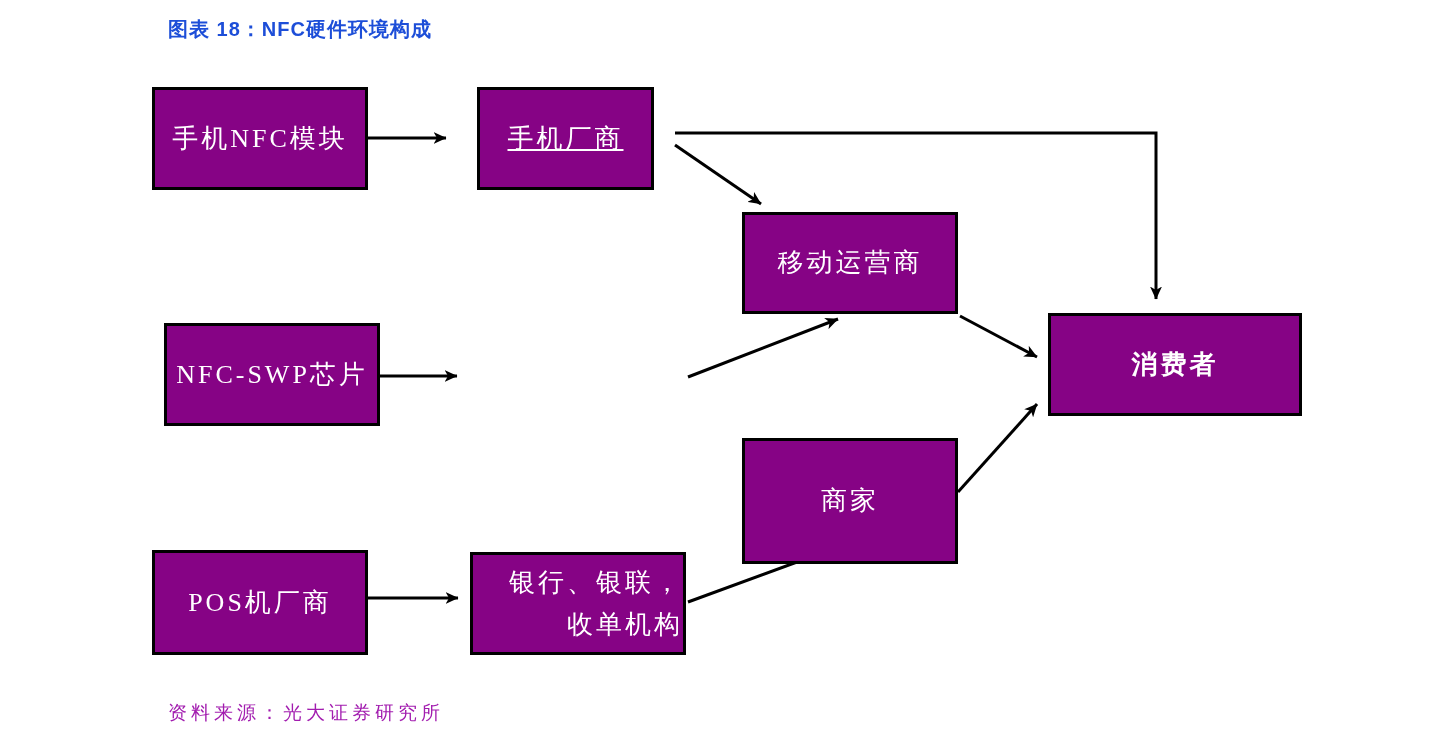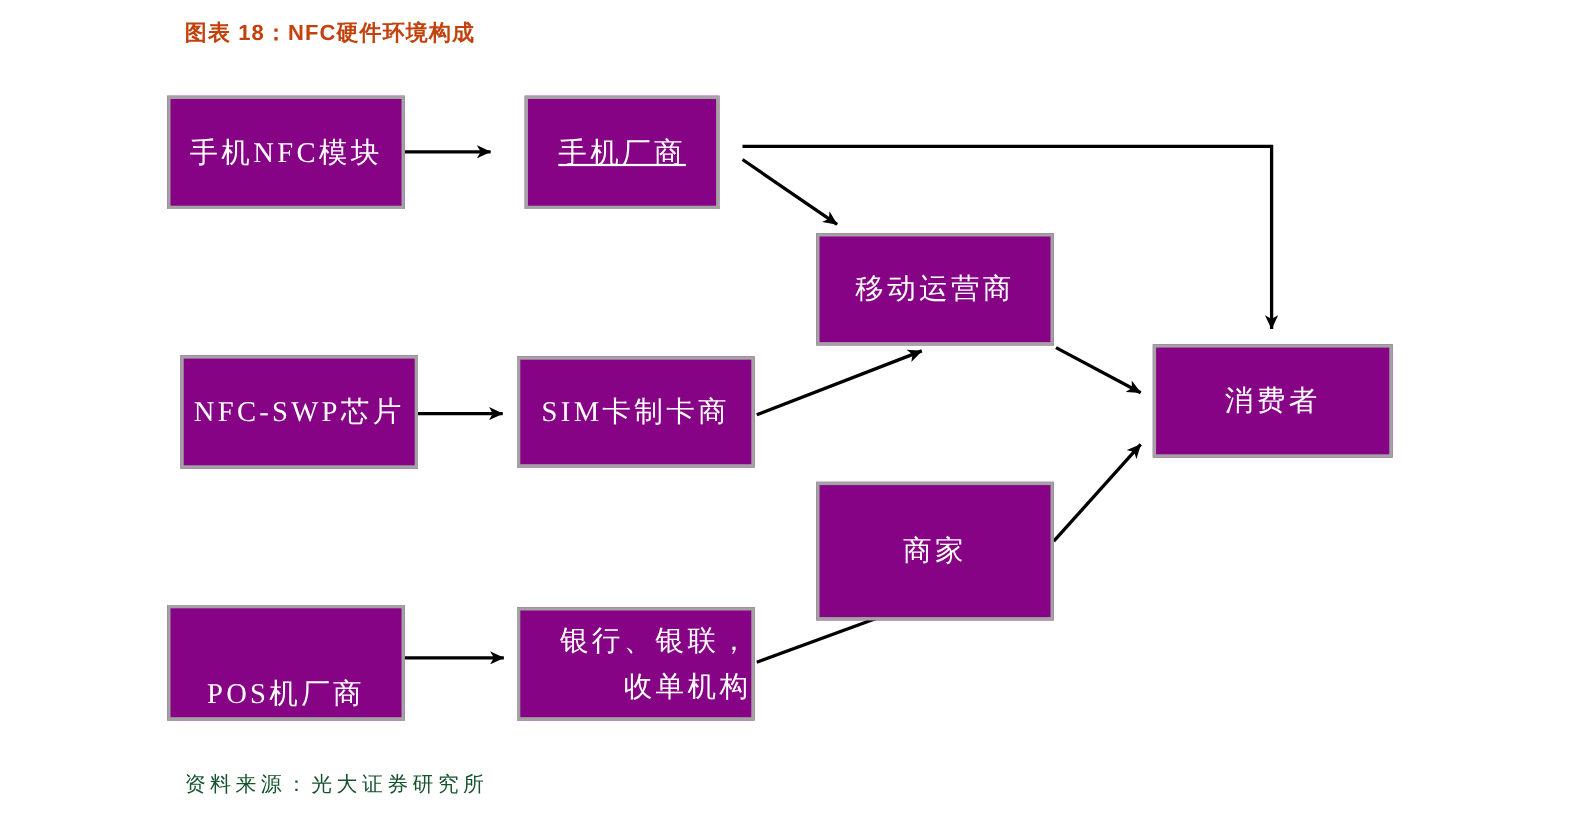--- a/index.html
+++ b/index.html
@@ -12,48 +12,48 @@
     font-family: "Liberation Serif", serif;
   }
   .title {
     position: absolute;
     left: 168px;
     top: 16px;
     margin: 0;
     font-family: "Liberation Sans", sans-serif;
     font-weight: bold;
     font-size: 20px;
-    color: #c2410c;
+    color: #1d4ed8;
     letter-spacing: 1px;
     white-space: nowrap;
   }
   .arrows { position: absolute; left: 0; top: 0; }
   .node {
     position: absolute;
     box-sizing: border-box;
     background: #860385;
-    border: 3px solid #a3a3a3;
+    border: 3px solid #000000;
     display: flex;
     flex-direction: column;
     align-items: center;
     justify-content: center;
     color: #ffffff;
     font-size: 26px;
     letter-spacing: 3px;
     line-height: 1.6;
     text-align: center;
     white-space: nowrap;
   }
   .source {
     position: absolute;
     left: 168px;
     top: 700px;
     font-size: 19px;
     letter-spacing: 4px;
-    color: #14532d;
+    color: #a21caf;
     white-space: nowrap;
   }
 </style>
 </head>
 <body>
 
 <div class="canvas">
 
   <h1 class="title">图表 18：NFC硬件环境构成</h1>
 
@@ -83,33 +83,30 @@
   </div>
 
   <div class="node" style="left:742px; top:212px; width:216px; height:102px;justify-content:center;">
     <span>移动运营商</span>
   </div>
 
   <div class="node" style="left:152px; top:323px; width:216px; height:103px;margin-left:12px;">
     <span>NFC-SWP芯片</span>
   </div>
 
-  <div class="node" style="left:470px; top:324px; width:216px; height:101px;">
-    <span>SIM卡制卡商</span>
-  </div>
 
   <div class="node" style="left:742px; top:438px; width:216px; height:126px;">
     <span>商家</span>
   </div>
 
-  <div class="node" style="left:1048px; top:313px; width:218px; height:103px;">
+  <div class="node" style="left:1048px; top:313px; width:254px; height:103px;font-weight:bold;">
     <span>消费者</span>
   </div>
 
-  <div class="node" style="left:152px; top:550px; width:216px; height:105px;justify-content:flex-end;">
+  <div class="node" style="left:152px; top:550px; width:216px; height:105px;">
     <span>POS机厂商</span>
   </div>
 
   <div class="node" style="left:470px; top:552px; width:216px; height:103px;align-items:flex-end;">
     <span>银行、银联，</span>
     <span>收单机构</span>
   </div>
 
   <div class="source">资料来源：光大证券研究所</div>
 

